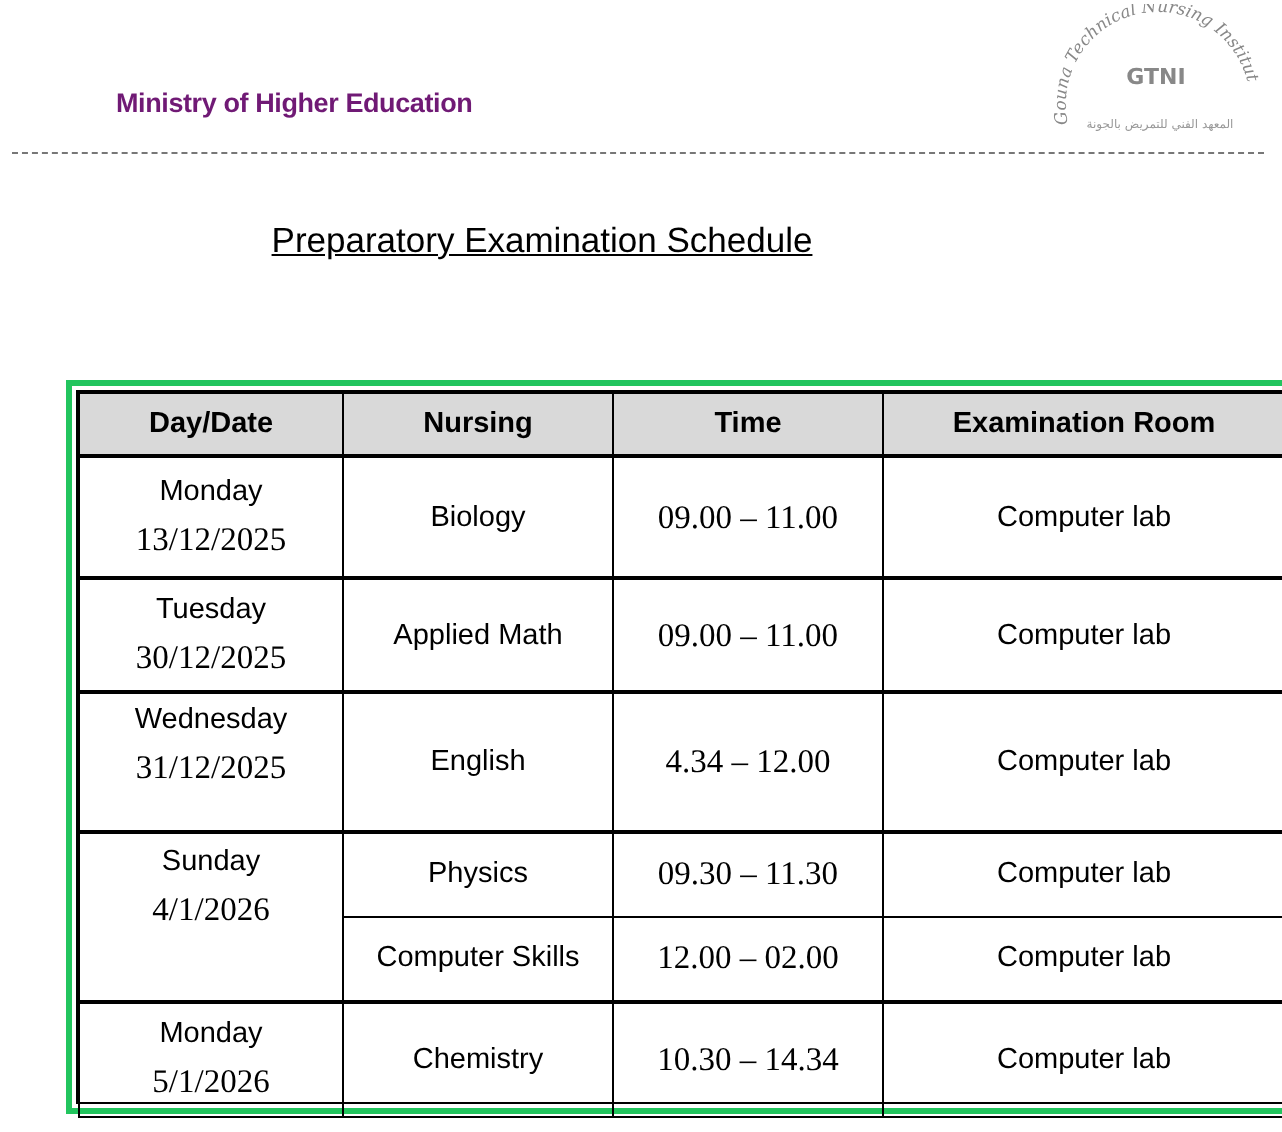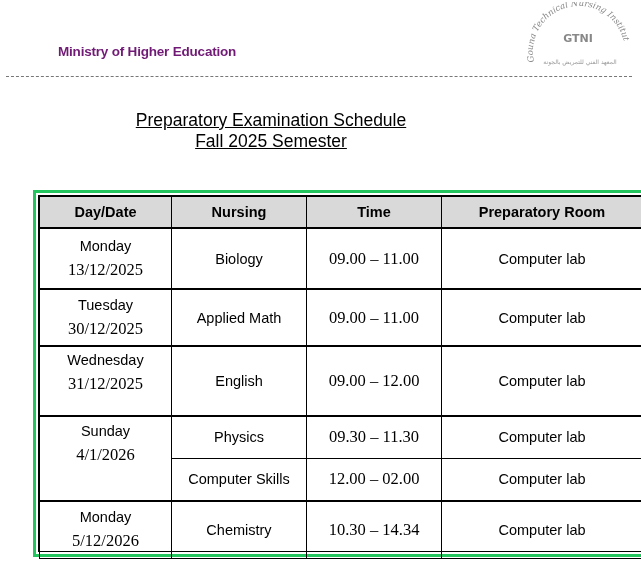--- a/index.html
+++ b/index.html
@@ -36,38 +36,37 @@
     <textPath href="#arc">Gouna Technical Nursing Institute</textPath>
   </text>
   <text x="58" y="40" text-anchor="middle" font-family="DejaVu Sans, sans-serif" font-weight="bold" font-size="11" fill="#888">GTNI</text>
   <text x="60" y="62" text-anchor="middle" font-family="DejaVu Sans, sans-serif" font-size="6" fill="#999">المعهد الفني للتمريض بالجونة</text>
 </svg>
 
 <div class="dash"></div>
 
 <div class="titles">
   <div>Preparatory Examination Schedule</div>
-  <div>Fall 2025 Semester</div>
 </div>
 
 <div class="frame">
   <div class="frame-inner">
   <table>
     <colgroup>
           <col style="width:132px">
           <col style="width:135px">
           <col style="width:135px">
           <col>
         </colgroup>
     <thead>
       <tr>
         <th>Day/Date</th>
         <th>Nursing</th>
         <th>Time</th>
-        <th>Preparatory Room</th>
+        <th>Examination Room</th>
       </tr>
     </thead>
     <tbody>
       <tr style="height:61px">
         <td>
               <span class="day">Monday</span>
               <span class="date">13/12/2025</span>
             </td>
         <td>Biology</td>
         <td class="time">09.00 – 11.00</td>
@@ -81,41 +80,41 @@
         <td>Applied Math</td>
         <td class="time">09.00 – 11.00</td>
         <td>Computer lab</td>
       </tr>
       <tr class="grp" style="height:70px">
         <td style="vertical-align:top;padding-top:5px">
               <span class="day">Wednesday</span>
               <span class="date">31/12/2025</span>
             </td>
         <td>English</td>
-        <td class="time">09.00 – 12.00</td>
+        <td class="time">4.34 – 12.00</td>
         <td>Computer lab</td>
       </tr>
       <tr class="grp" style="height:42px">
         <td rowspan="2" style="vertical-align:top;padding-top:6px">
               <span class="day">Sunday</span>
               <span class="date">4/1/2026</span>
             </td>
         <td>Physics</td>
         <td class="time">09.30 – 11.30</td>
         <td>Computer lab</td>
       </tr>
       <tr style="height:43px">
         <td>Computer Skills</td>
         <td class="time">12.00 – 02.00</td>
         <td>Computer lab</td>
       </tr>
       <tr class="grp" style="height:57px">
         <td>
               <span class="day">Monday</span>
-              <span class="date">5/12/2026</span>
+              <span class="date">5/1/2026</span>
             </td>
         <td>Chemistry</td>
         <td class="time">10.30 – 14.34</td>
         <td>Computer lab</td>
       </tr>
     </tbody>
   </table>
   </div>
 </div>
 

